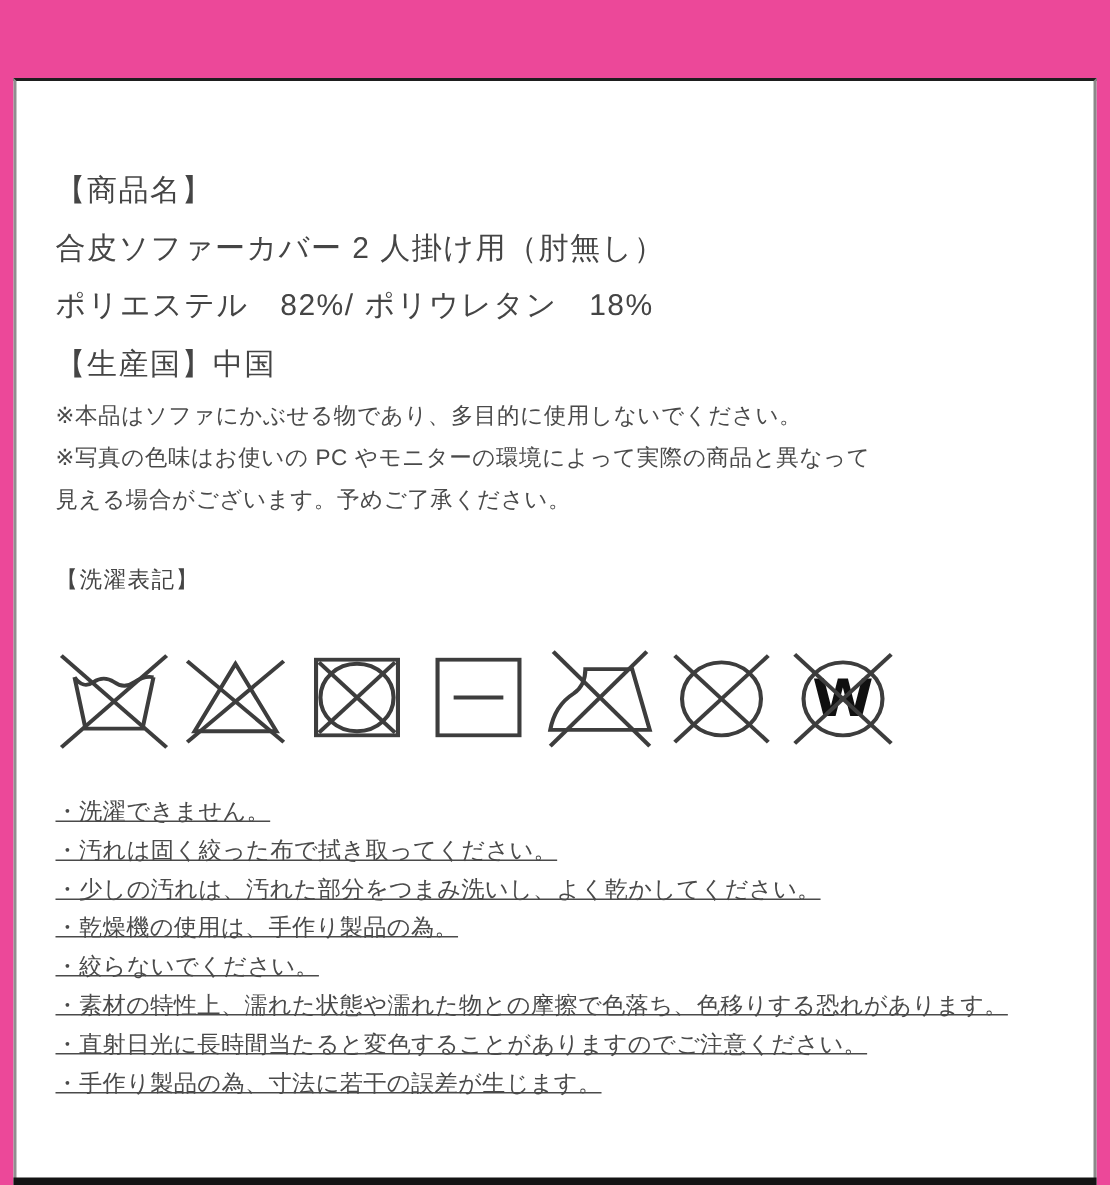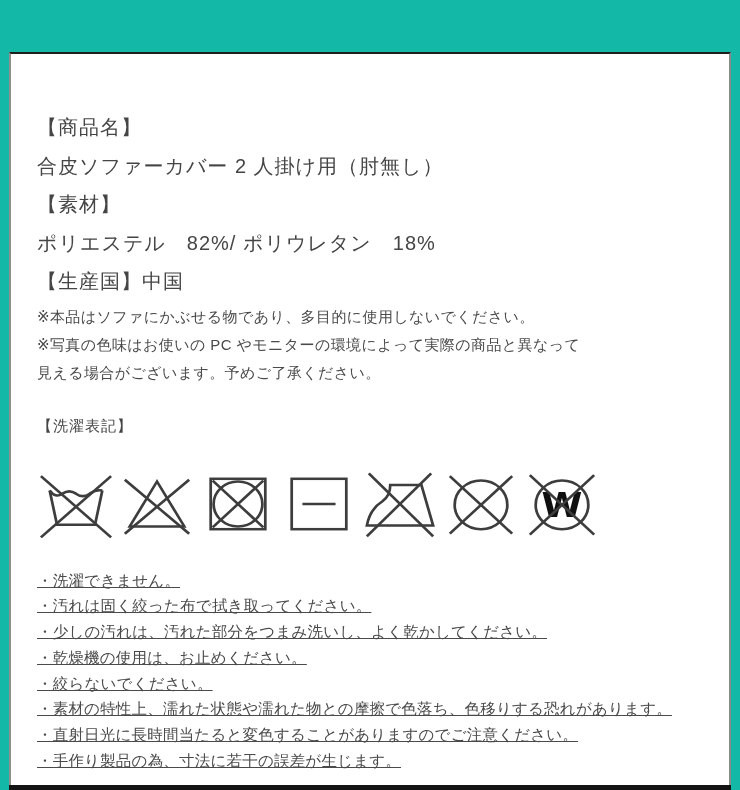--- a/index.html
+++ b/index.html
@@ -5,21 +5,21 @@
   html, body {
     margin: 0;
     padding: 0;
     background: #ffffff;
     font-family: "Liberation Sans", "DejaVu Sans", sans-serif;
   }
   .canvas {
     position: relative;
     width: 740px;
     height: 790px;
-    background: #14b8a6;
+    background: #ec4899;
     overflow: hidden;
   }
   .sheet {
     position: absolute;
     left: 9px;
     top: 52px;
     width: 722px;
     height: 738px;
     box-sizing: border-box;
     border-top: 2px solid #1e1e1e;
@@ -102,21 +102,20 @@
 </style>
 </head>
 <body>
 
 <div class="canvas">
   <div class="sheet">
     <div class="content">
 
       <p class="line">【商品名】</p>
       <p class="line">合皮ソファーカバー 2 人掛け用（肘無し）</p>
-      <p class="line">【素材】</p>
       <p class="line">ポリエステル　82%/ ポリウレタン　18%</p>
       <p class="line">【生産国】中国</p>
 
       <div class="notes" id="notes">
           <p class="note-line">※本品はソファにかぶせる物であり、多目的に使用しないでください。</p>
           <p class="note-line">※写真の色味はお使いの PC やモニターの環境によって実際の商品と異なって</p>
           <p class="note-line">見える場合がございます。予めご了承ください。</p>
         </div>
 
       <p class="h2">【洗濯表記】</p>
@@ -158,21 +157,21 @@
             <text x="40" y="54">W</text>
             <line class="st" x1="7" y1="8" x2="73" y2="74"></line>
             <line class="st" x1="73" y1="8" x2="7" y2="74"></line>
           </svg>
         </div>
 
       <div class="instructions" id="instructions">
           <p class="inst">・洗濯できません。</p>
           <p class="inst">・汚れは固く絞った布で拭き取ってください。</p>
           <p class="inst">・少しの汚れは、汚れた部分をつまみ洗いし、よく乾かしてください。</p>
-          <p class="inst">・乾燥機の使用は、お止めください。</p>
+          <p class="inst">・乾燥機の使用は、手作り製品の為。</p>
           <p class="inst">・絞らないでください。</p>
           <p class="inst">・素材の特性上、濡れた状態や濡れた物との摩擦で色落ち、色移りする恐れがあります。</p>
           <p class="inst">・直射日光に長時間当たると変色することがありますのでご注意ください。</p>
           <p class="inst">・手作り製品の為、寸法に若干の誤差が生じます。</p>
         </div>
 
     </div>
     <div class="bottom-bar"></div>
   </div>
 </div>

